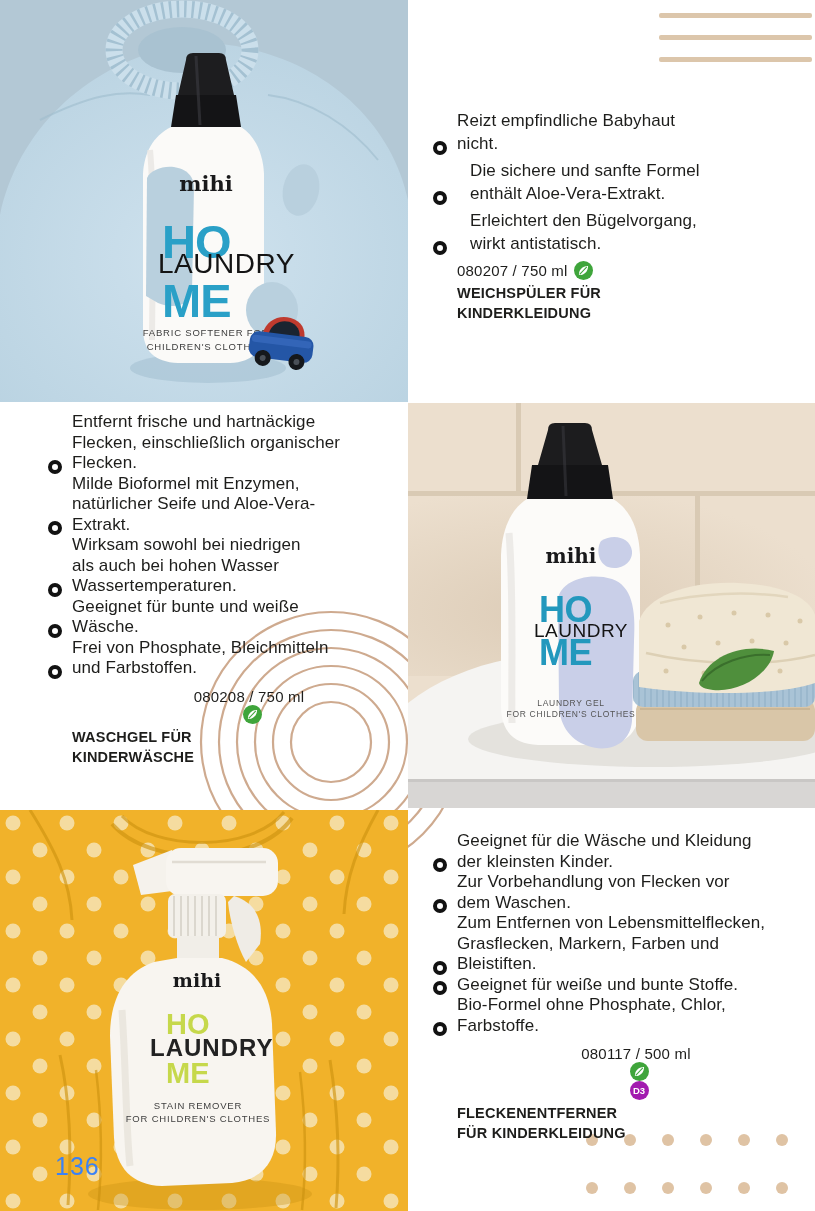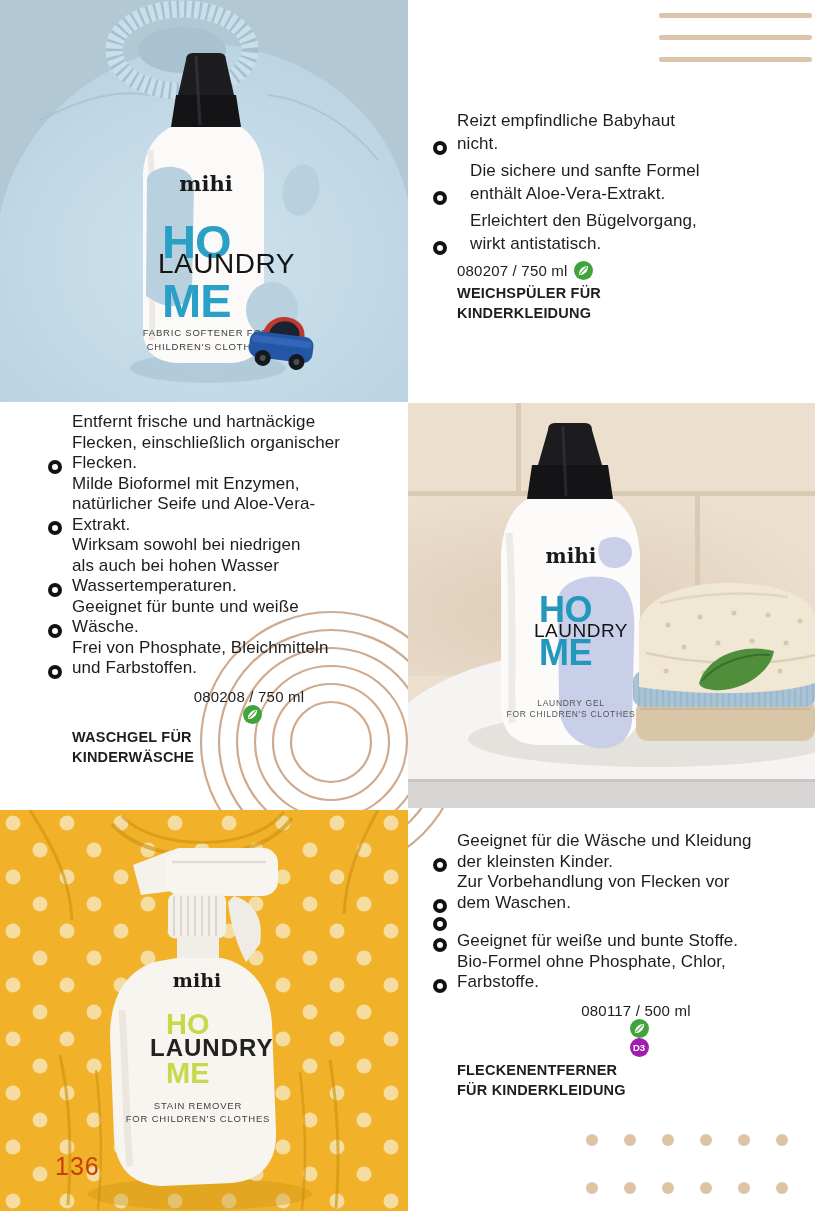--- a/index.html
+++ b/index.html
@@ -40,21 +40,21 @@
   .tb-tight .code-row { margin-top:9px;flex-direction:column; }
   .code { font-size:15px; letter-spacing:0.2px; }
   .leaf-badge, .d3-badge { display:inline-flex; margin-left:6px; }
   .d3-badge { width:19px; height:19px; border-radius:50%; background:#a21caf;
     color:#fff; font-size:9.5px; font-weight:bold; align-items:center;
     justify-content:center; }
   .pname { margin-left:24px; font-weight:bold; font-size:14.5px;
     line-height:20px; letter-spacing:0.2px; white-space:pre-line; }
   
   .page-num { position:absolute; left:55px; top:1152px; z-index:4;
-    font-size:25px; color:#c2410c; letter-spacing:1px; }
+    font-size:25px; color:#3b82f6; letter-spacing:1px; }
 </style>
 </head>
 <body>
 
 <div class="page">
 
   <div class="deco-line" style="top:13px"></div>
   <div class="deco-line" style="top:35px"></div>
   <div class="deco-line" style="top:57px"></div>
 
@@ -345,20 +345,23 @@
       <span class="btext">Geeignet für die Wäsche und Kleidung
 der kleinsten Kinder.</span>
     </div>
     <div class="bullet">
       <span class="bmark"></span>
       <span class="btext">Zur Vorbehandlung von Flecken vor
 dem Waschen.</span>
     </div>
     <div class="bullet">
       <span class="bmark"></span>
+      <span class="btext">Zum Entfernen von Lebensmittelflecken,
+Grasflecken, Markern, Farben und
+Bleistiften.</span>
     </div>
     <div class="bullet">
       <span class="bmark"></span>
       <span class="btext">Geeignet für weiße und bunte Stoffe.</span>
     </div>
     <div class="bullet">
       <span class="bmark"></span>
       <span class="btext">Bio-Formel ohne Phosphate, Chlor,
 Farbstoffe.</span>
     </div>

